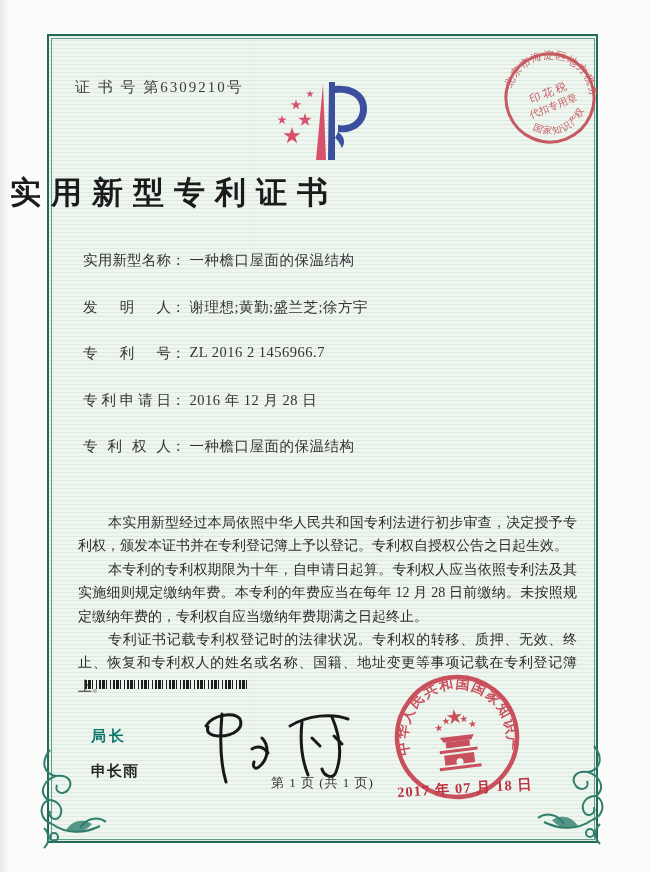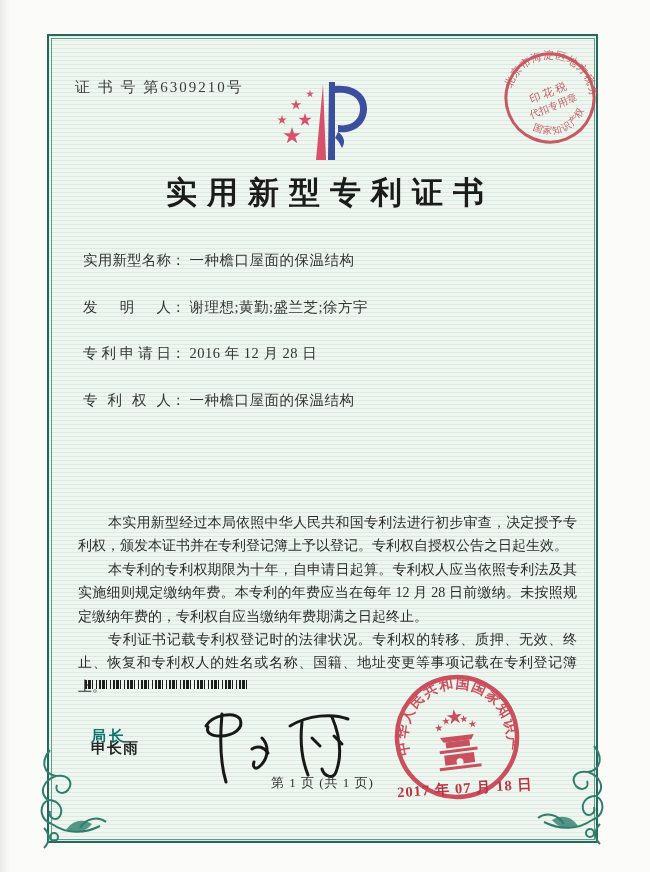--- a/index.html
+++ b/index.html
@@ -17,37 +17,37 @@
     border:2.5px solid #23695c;
     background:
       repeating-linear-gradient(180deg, rgba(122,175,146,0.16) 0 1px, rgba(255,255,255,0) 1px 4px),
       #eff6f0;
     box-sizing:border-box;
   }
   .frame-inner{position:absolute;inset:1.5px;border:1px solid #61998b;pointer-events:none;}
   .abs{position:absolute;}
   .cert-no{left:75px;top:78px;font-size:15px;letter-spacing:2px;color:#3c3c3c;text-align:right;}
   .title{
-    left:0;top:172px;width:100%;text-align:center;
+    left:0;top:172px;width:100%;
     font-size:31px;font-weight:600;color:#1b1b1b;
     letter-spacing:10px;text-indent:10px;
   }
   .fields{left:75px;top:251px;width:480px;margin-left:8px;}
   .field-row{margin-bottom:24.5px;font-size:14.5px;color:#333;height:22px;white-space:nowrap;}
   .fl{display:inline-block;width:88px;text-align:justify;text-align-last:justify;vertical-align:top;}
   .fc{display:inline-block;vertical-align:top;}
   .fv{display:inline-block;margin-left:4px;vertical-align:top;letter-spacing:0.5px;}
   .body-text{left:78px;top:511px;width:499px;font-size:14px;line-height:23.4px;text-align:justify;color:#2c2c2c;}
   .body-text p{margin:0;text-indent:2.15em;}
   .barcode{
     left:85px;top:680px;width:164px;height:9px;
     background:repeating-linear-gradient(90deg,#1c1c1c 0 2px,transparent 2px 3px,#1c1c1c 3px 6px,transparent 6px 7px,#1c1c1c 7px 8px,transparent 8px 11px,#1c1c1c 11px 12px,transparent 12px 14px);
   }
   .signer-title{left:91px;top:727px;font-size:15px;font-weight:700;letter-spacing:3px;color:#0f766e;font-family:"Liberation Sans","DejaVu Sans",sans-serif;}
-  .signer-name{left:91px;top:739px;font-size:15px;font-weight:700;letter-spacing:1px;color:#262626;font-family:"Liberation Sans","DejaVu Sans",sans-serif;}
+  .signer-name{left:91px;top:762px;font-size:15px;font-weight:700;letter-spacing:1px;color:#262626;font-family:"Liberation Sans","DejaVu Sans",sans-serif;}
   .signature{left:190px;top:696px;}
   .logo{left:268px;top:80px;}
   .tax-stamp{left:498px;top:46px;transform:rotate(-22deg);}
   .main-seal{left:392px;top:672px;transform:rotate(-7deg);opacity:0.92;}
   .seal-date{
     left:390px;top:779px;width:150px;text-align:center;
     color:#bc3341;font-size:14.5px;font-weight:600;letter-spacing:1px;
     transform:rotate(-3.5deg);
   }
   .footer{left:47px;top:774px;width:551px;text-align:center;font-size:13px;color:#333;letter-spacing:1px;}
@@ -111,20 +111,23 @@
 </div>
 
 <div class="abs title">实用新型专利证书</div>
 
 <div class="abs fields">
   <div class="field-row">
     <span class="fl">实用新型名称</span><span class="fc">：</span><span class="fv">一种檐口屋面的保温结构</span>
   </div>
   <div class="field-row">
     <span class="fl">发明人</span><span class="fc">：</span><span class="fv">谢理想;黄勤;盛兰芝;徐方宇</span>
+  </div>
+  <div class="field-row">
+    <span class="fl">专利号</span><span class="fc">：</span><span class="fv">ZL 2016 2 1456966.7</span>
   </div>
   <div class="field-row">
     <span class="fl">专利申请日</span><span class="fc">：</span><span class="fv">2016 年 12 月 28 日</span>
   </div>
   <div class="field-row">
     <span class="fl">专利权人</span><span class="fc">：</span><span class="fv">一种檐口屋面的保温结构</span>
   </div>
 </div>
 
 <div class="abs body-text">

